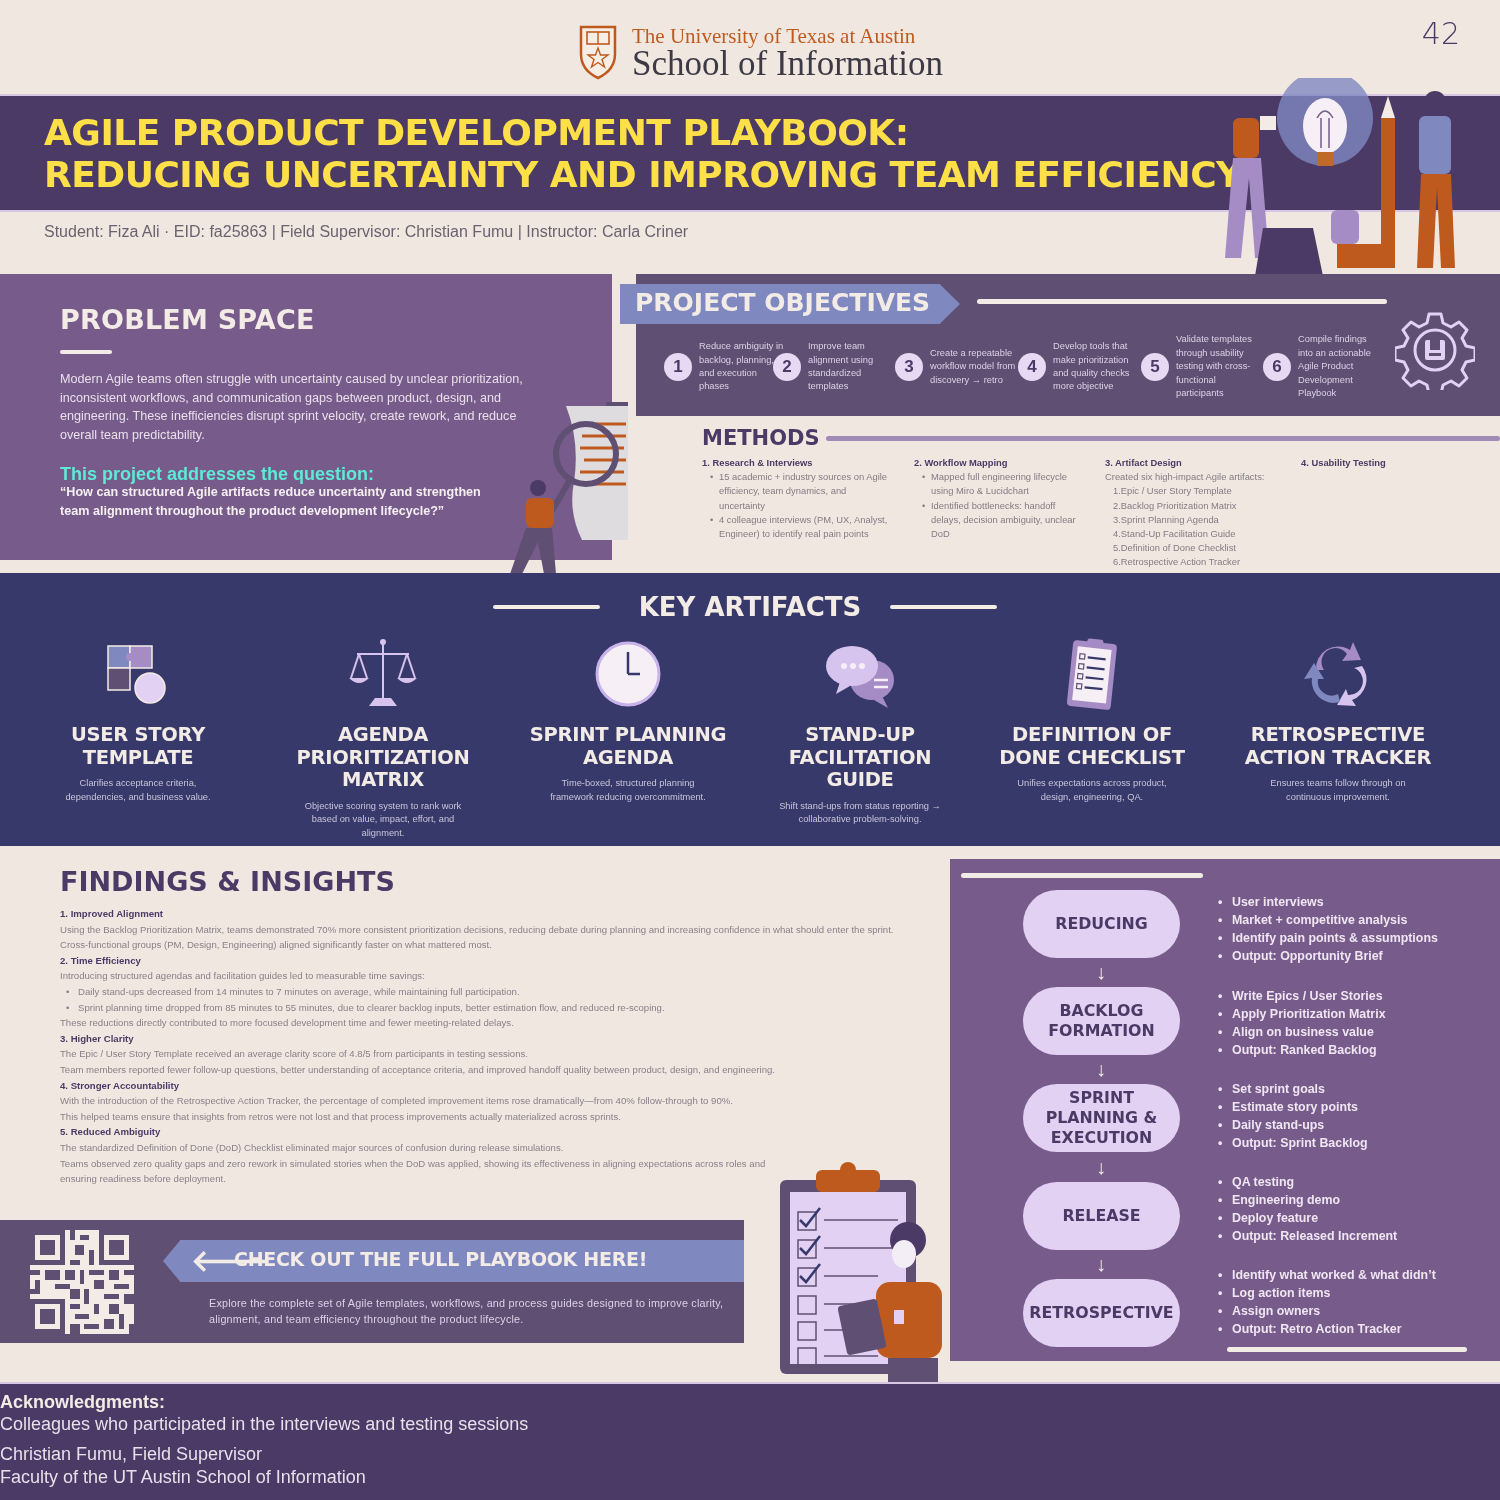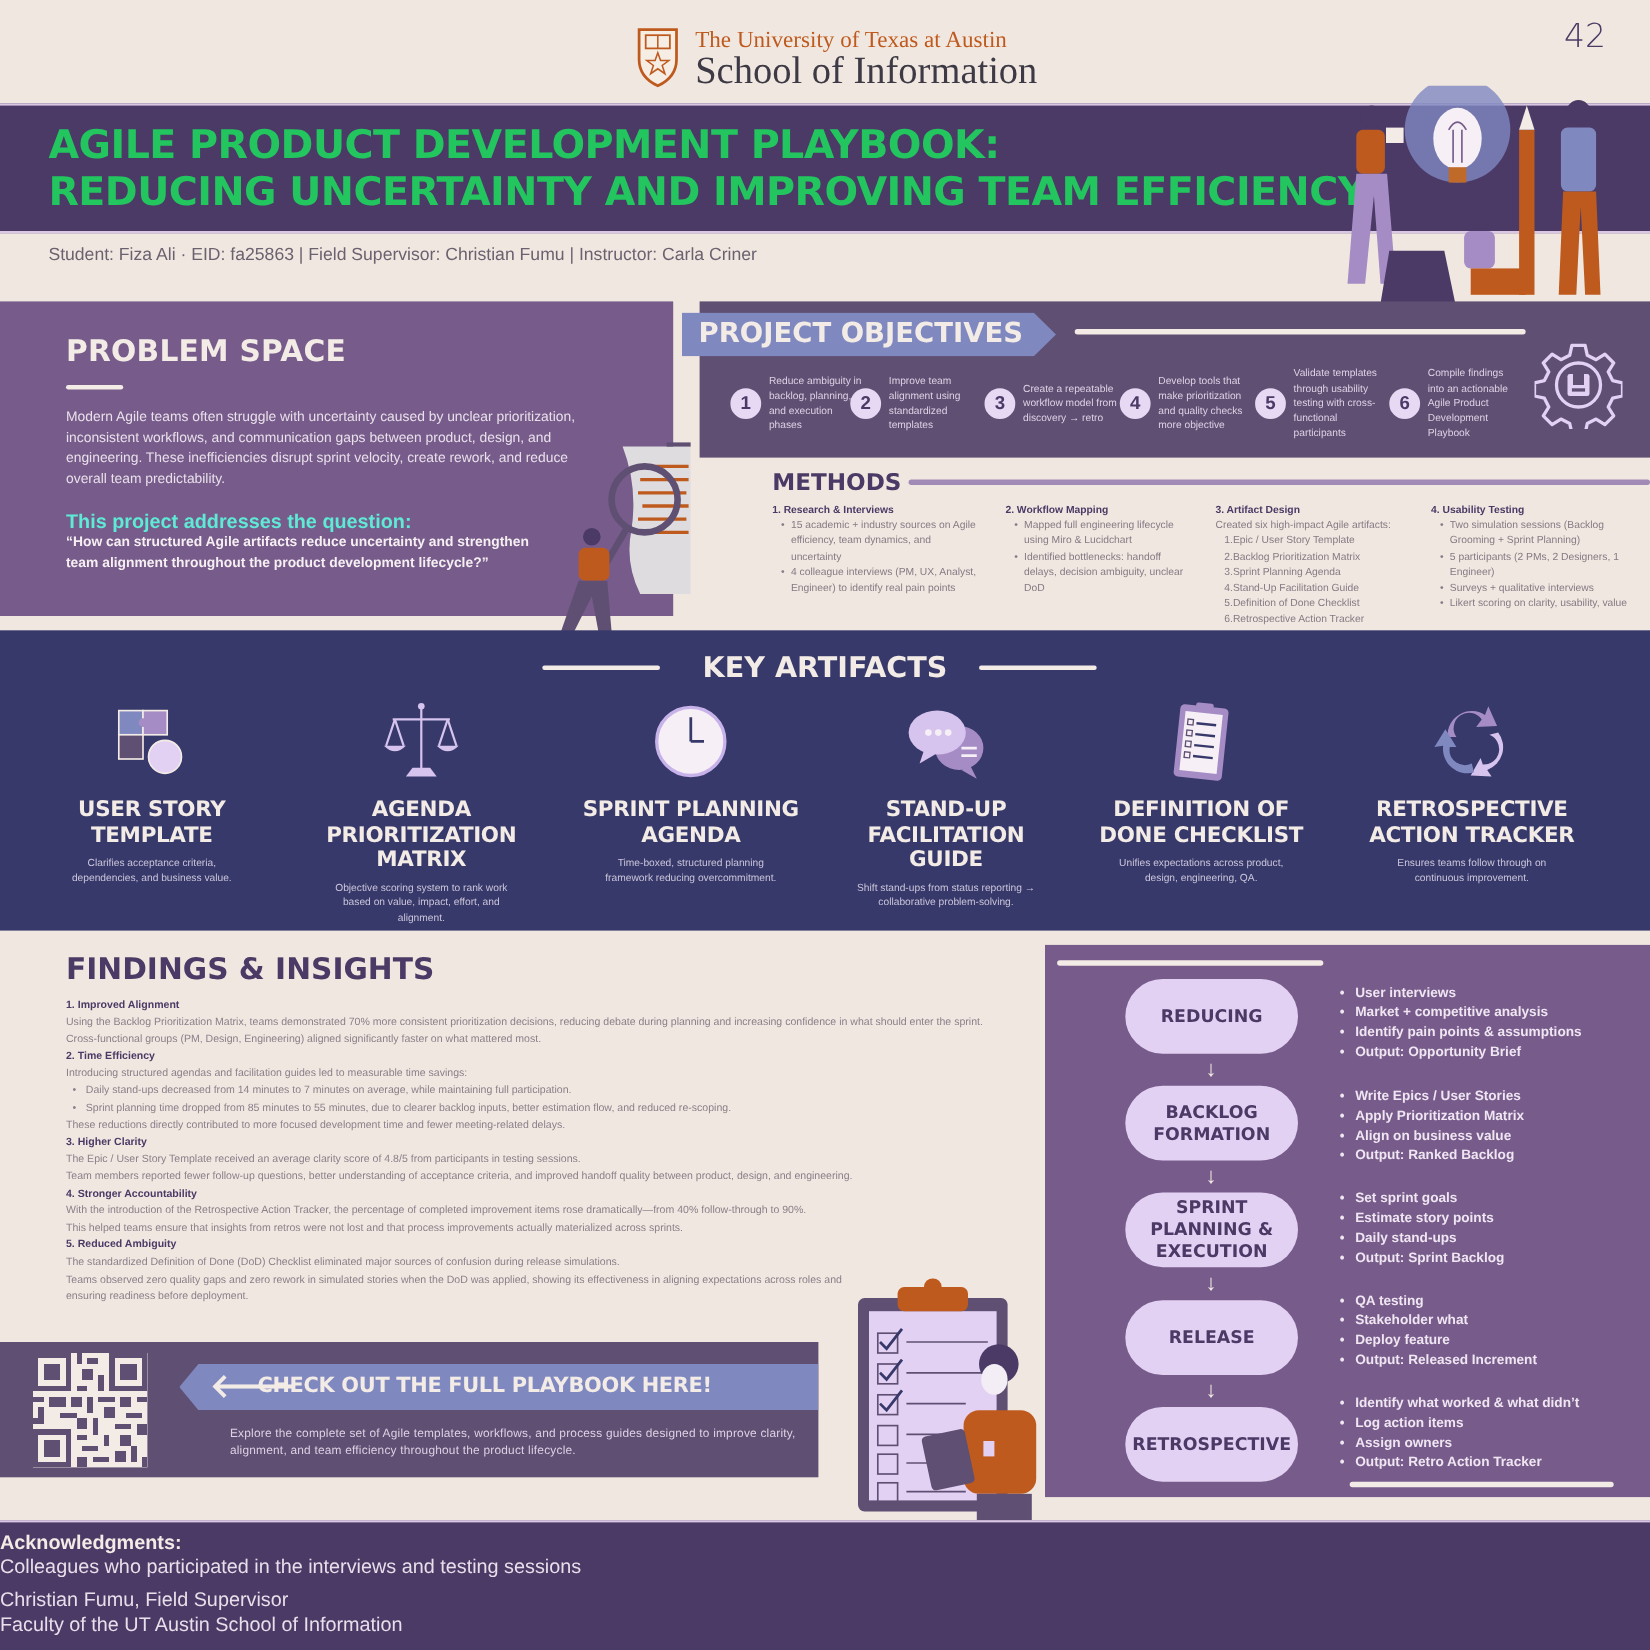--- a/index.html
+++ b/index.html
@@ -8,21 +8,21 @@
   .abs { position: absolute; }
 
   
   #logo { left: 578px; top: 24px; width: 400px; height: 60px; }
   #logo .shield { position: absolute; left: 0; top: 0; width: 40px; height: 56px; }
   #logo .l1 { position: absolute; left: 54px; top: 0; font-family: "Liberation Serif", serif; font-size: 21px; color: #bf5a1e; white-space: nowrap; }
   #logo .l2 { position: absolute; left: 54px; top: 20px; font-family: "Liberation Serif", serif; font-size: 35px; color: #3d3a45; white-space: nowrap; }
   #page-num { right: 40px; top: 16px; font-size: 30px; color: #4b3a66; font-family: "DejaVu Sans", sans-serif; font-weight: 300; }
 
   #title-band { left: 0; top: 94px; width: 1500px; height: 118px; background: #4b3966; border-top: 2px solid #d9c6e3; border-bottom: 2px solid #d9c6e3; }
-  #title-band .t { position: absolute; left: 44px; font-family: "DejaVu Sans", sans-serif; font-weight: bold; color: #22c55e; font-size: 36px; letter-spacing: -0.5px; white-space: nowrap; }
+  #title-band .t { position: absolute; left: 44px; font-family: "DejaVu Sans", sans-serif; font-weight: bold; color: #fde047; font-size: 36px; letter-spacing: -0.5px; white-space: nowrap; }
   #title-band .t1 { top: 16px; }
   #title-band .t2 { top: 58px; }
   #byline { left: 44px; top: 223px; font-size: 16px; color: #6b6270; white-space: nowrap; }
 
   
   #hero { left: 1205px; top: 78px; width: 280px; height: 200px; }
 
   
   #problem { left: 0; top: 274px; width: 612px; height: 286px; background: #765b8b; }
   #problem h2 { position: absolute; left: 60px; top: 30px; font-family: "DejaVu Sans", sans-serif; font-size: 27px; font-weight: bold; color: #f3ebe5; letter-spacing: 0.2px; }
@@ -228,26 +228,20 @@
     <li>1.Epic / User Story Template</li>
     <li>2.Backlog Prioritization Matrix</li>
     <li>3.Sprint Planning Agenda</li>
     <li>4.Stand-Up Facilitation Guide</li>
     <li>5.Definition of Done Checklist</li>
     <li>6.Retrospective Action Tracker</li>
   </ol>
 </div>
 <div class="mcol" style="left:1301px;width:180px">
   <div class="mh">4. Usability Testing</div>
-  <ul>
-    <li>Two simulation sessions (Backlog Grooming + Sprint Planning)</li>
-    <li>5 participants (2 PMs, 2 Designers, 1 Engineer)</li>
-    <li>Surveys + qualitative interviews</li>
-    <li>Likert scoring on clarity, usability, value</li>
-  </ul>
 </div>
 
 <section id="artifacts" class="abs"></section>
 <div class="art-rule" style="left:493px"></div>
 <div class="art-rule" style="left:890px"></div>
 <div id="art-h" class="abs">KEY ARTIFACTS</div>
 
 <div class="art" style="left:33px">
   <svg class="ico" viewBox="0 0 76 76">
     <rect x="8" y="10" width="22" height="22" fill="#8088c0" stroke="#f3ebe5" stroke-width="1.5"></rect>
@@ -430,21 +424,21 @@
   <li>Output: Ranked Backlog</li>
 </ul>
 <ul class="wf-list" style="top:1080px">
   <li>Set sprint goals</li>
   <li>Estimate story points</li>
   <li>Daily stand-ups</li>
   <li>Output: Sprint Backlog</li>
 </ul>
 <ul class="wf-list" style="top:1173px">
   <li>QA testing</li>
-  <li>Stakeholder what</li>
+  <li>Engineering demo</li>
   <li>Deploy feature</li>
   <li>Output: Released Increment</li>
 </ul>
 <ul class="wf-list" style="top:1266px">
   <li>Identify what worked &amp; what didn’t</li>
   <li>Log action items</li>
   <li>Assign owners</li>
   <li>Output: Retro Action Tracker</li>
 </ul>
 <div id="wf-rule-bot" class="abs"></div>

